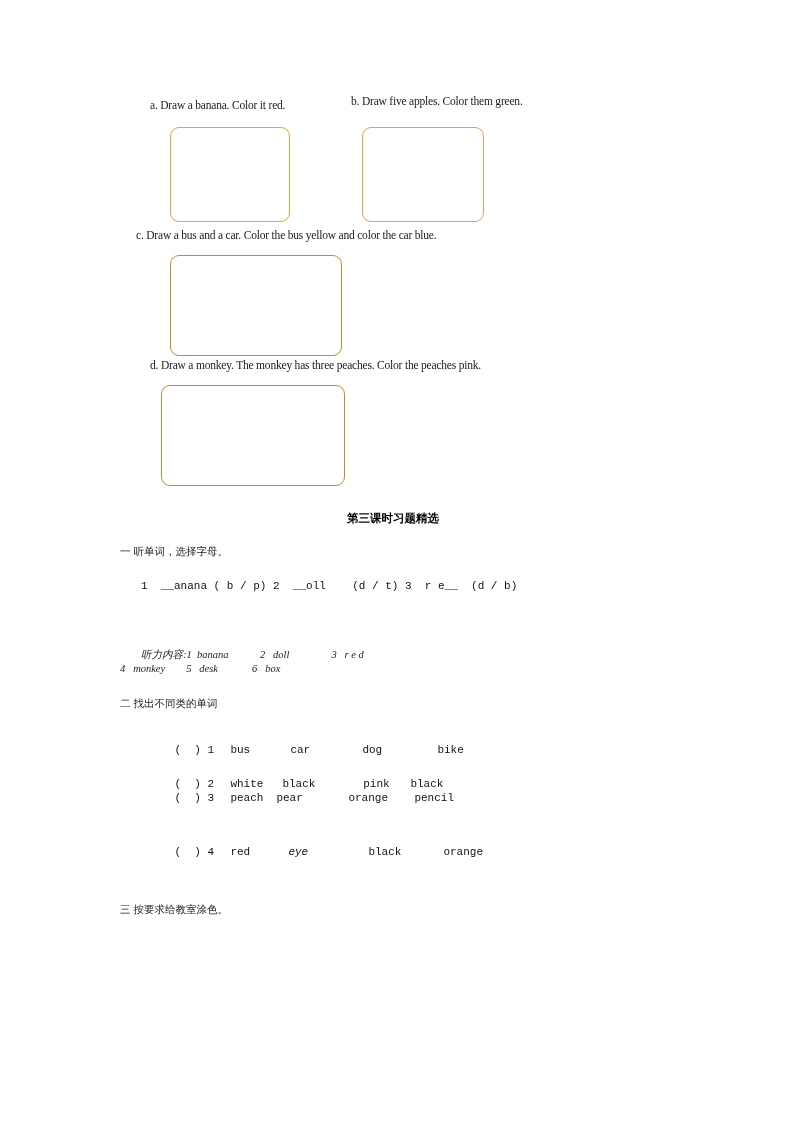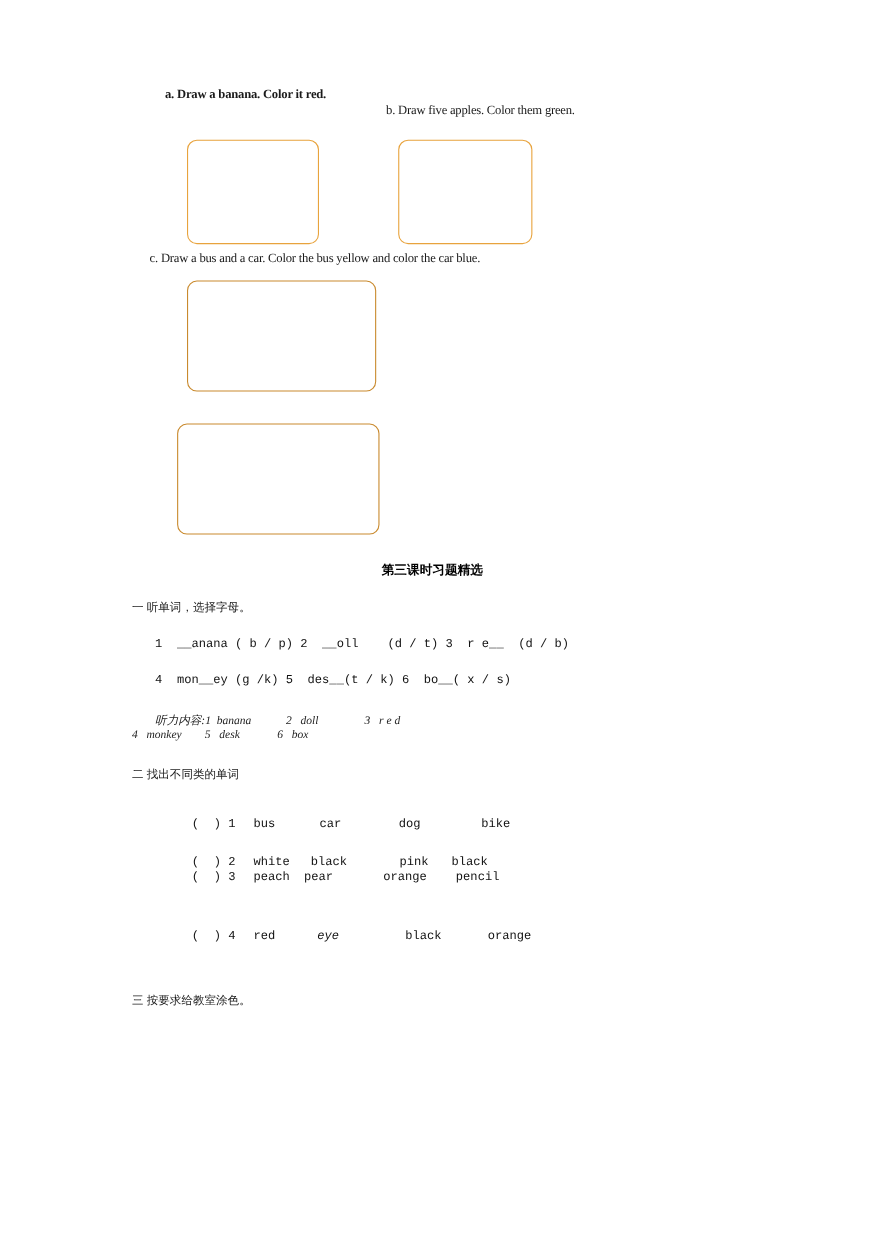--- a/index.html
+++ b/index.html
@@ -90,39 +90,39 @@
   }
   .w {
     display: inline-block;
   }
 </style>
 </head>
 <body>
 
 <div class="page">
 
-  <div class="task-line" style="left:150px; top:80px;font-weight:bold;">a. Draw a banana. Color it red.</div>
+  <div class="task-line" style="left:150px; top:99px;">a. Draw a banana. Color it red.</div>
   <div class="task-line" style="left:351px; top:95px;">b. Draw five apples. Color them green.</div>
 
   <div class="draw-box" style="left:170px; top:127px; width:118px; height:93px;"></div>
   <div class="draw-box" style="left:362px; top:127px; width:120px; height:93px;"></div>
 
   <div class="task-line" style="left:136px; top:229px;">c. Draw a bus and a car. Color the bus yellow and color the car blue.</div>
   <div class="draw-box brown" style="left:170px; top:255px; width:170px; height:99px;"></div>
 
+  <div class="task-line" style="left:150px; top:359px;">d. Draw a monkey. The monkey has three peaches. Color the peaches pink.</div>
   <div class="draw-box brown" style="left:161px; top:385px; width:182px; height:99px;"></div>
 
   <div class="section-title" style="left:347px; top:511px;">第三课时习题精选</div>
 
   <div class="ex-head" style="left:120px; top:545px;">一 听单词，选择字母。</div>
 
   <div class="mono-row" style="left:141px; top:551px; font-size:11px; top:551px;"></div>
 
   <div class="mono-row" style="left:141px; top:580px;">1  __anana ( b / p) 2  __oll    (d / t) 3  r e__  (d / b)</div>
-  <div class="mono-row" style="left:141px; top:613px;">4  mon__ey (g /k) 5  des__(t / k) 6  bo__( x / s)</div>
 
   <div class="script-row" style="left:141px; top:648px;">听力内容:1  banana            2   doll                3   r e d</div>
   <div class="script-row" style="left:120px; top:663px;">4   monkey        5   desk             6   box</div>
 
   <div class="ex-head" style="left:120px; top:697px;">二 找出不同类的单词</div>
 
   <div class="wordrow" style="left:148px; top:732px;">
     <span class="w" style="width:56px;">(  ) 1</span><span class="w" style="width:60px;">bus</span><span class="w" style="width:72px;">car</span><span class="w" style="width:75px;">dog</span><span class="w">bike</span>
   </div>
 

